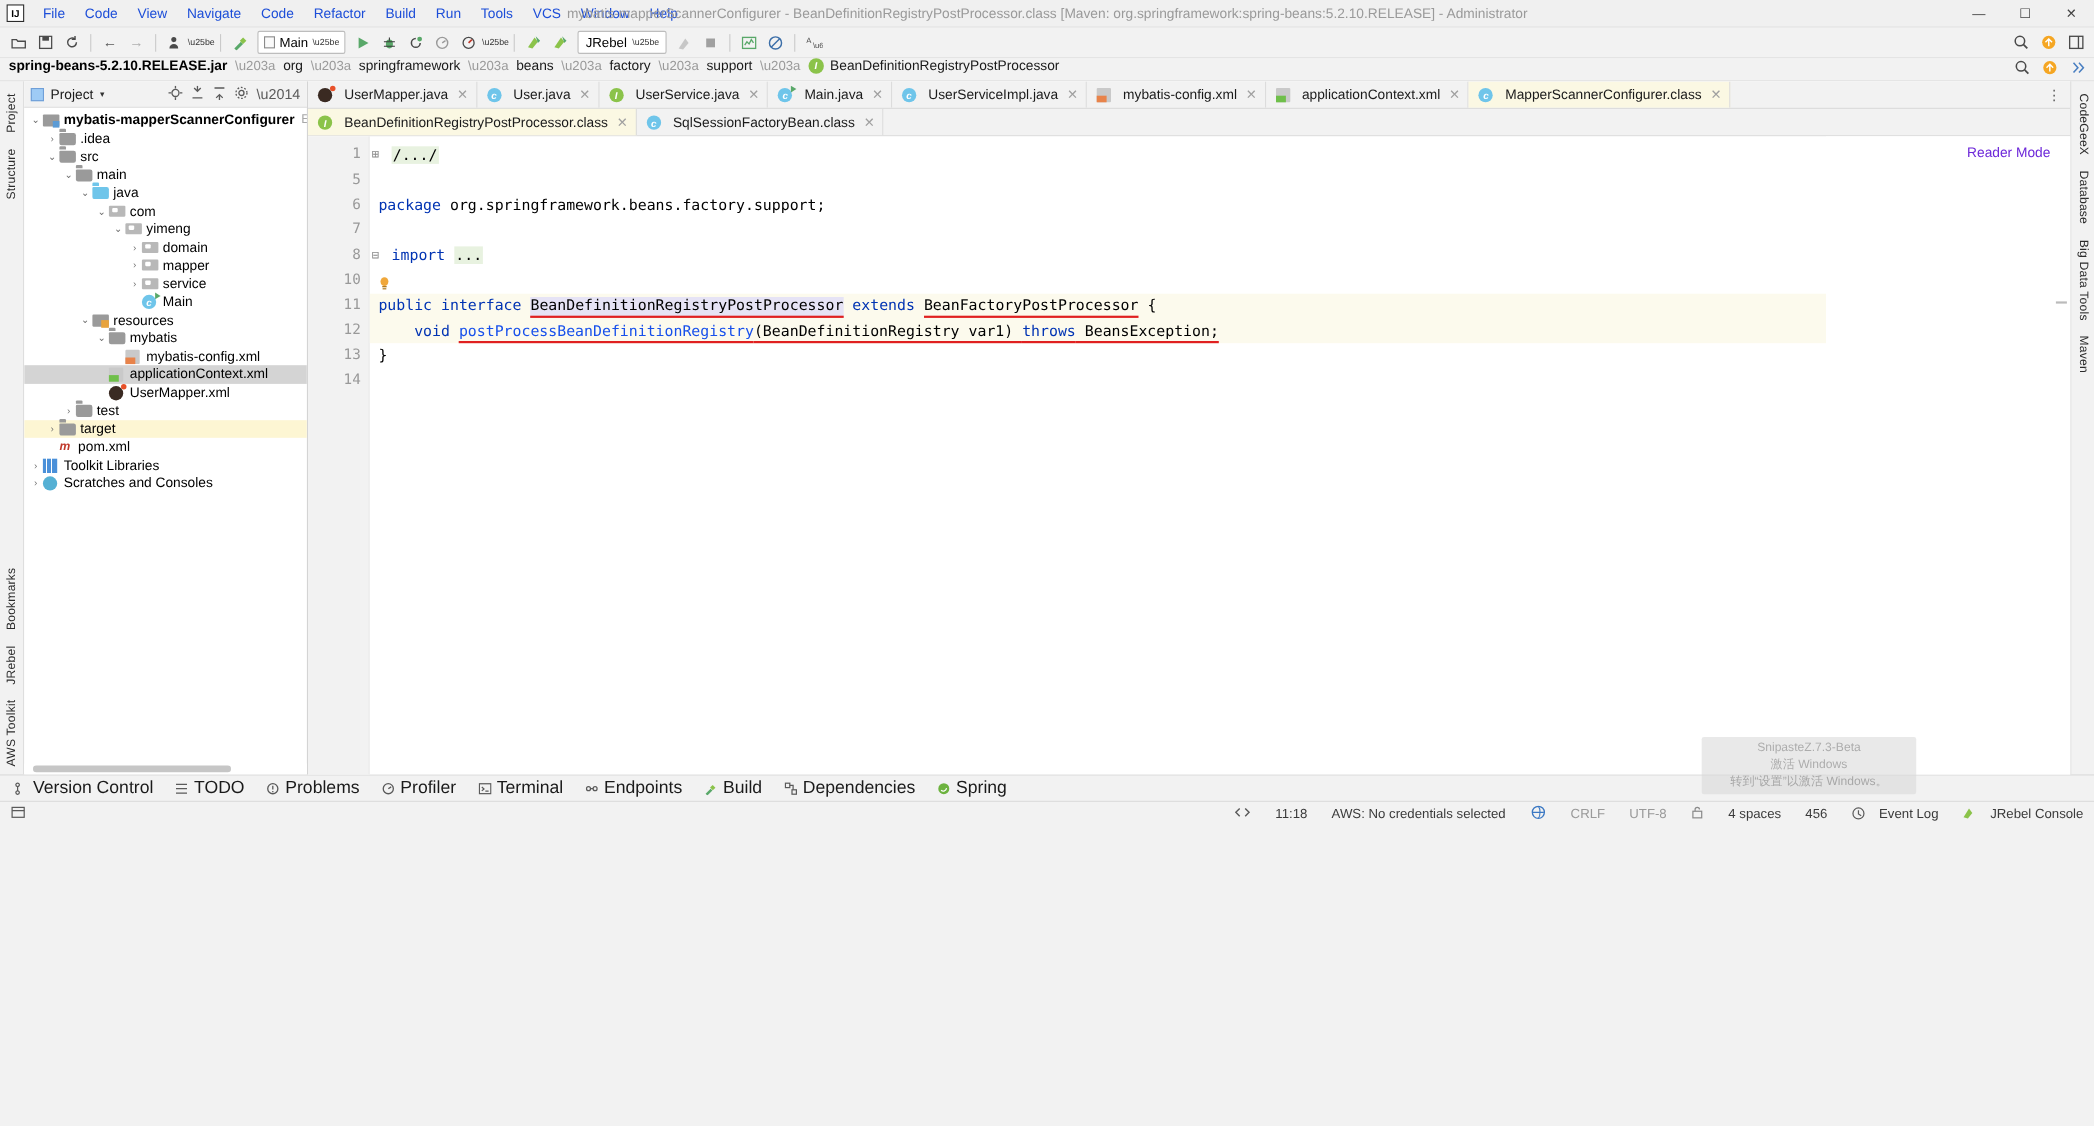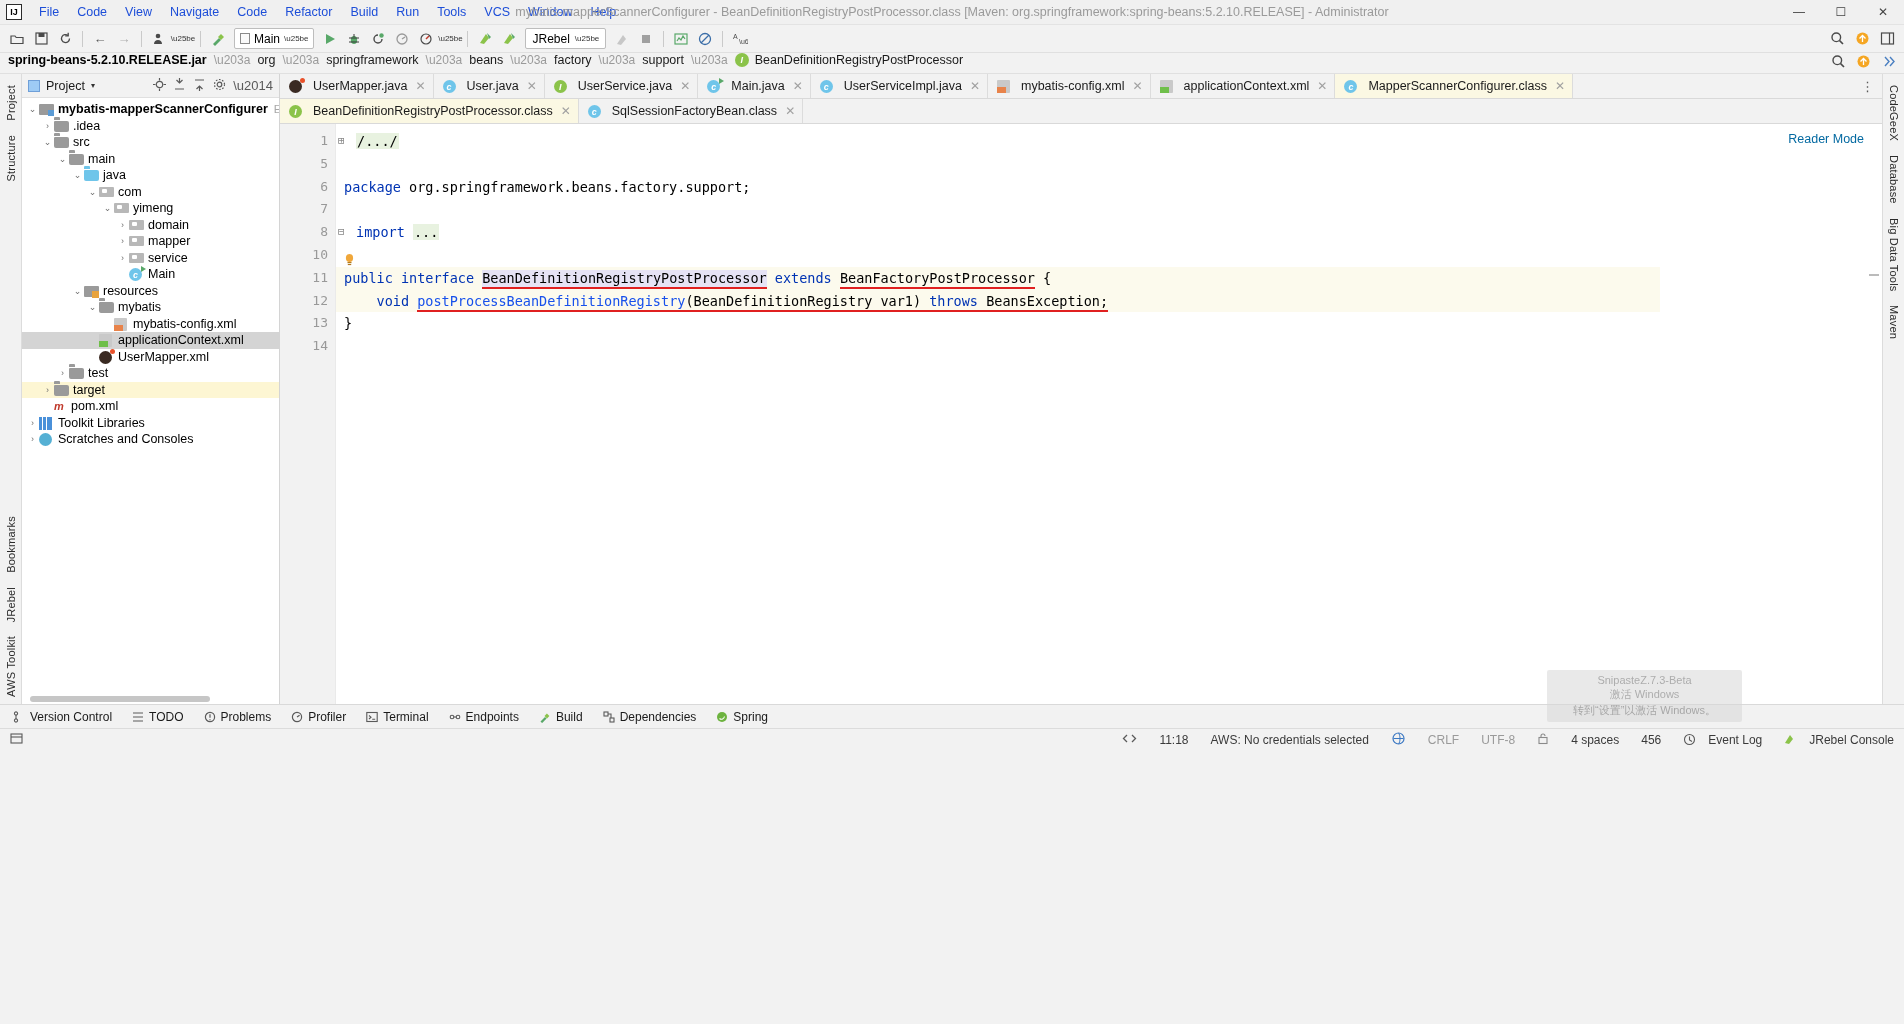--- a/index.html
+++ b/index.html
@@ -169,30 +169,30 @@
   }
   .cline { height: 22.8px; line-height: 22.8px; white-space: pre; padding-left: 8px; position: relative; }
   .cline.hl { background: #fcfaed; }
   .kw { color: #0033b3; font-weight: normal; }
   .fold { color: #8a8a8a; font-size: 11px; position:absolute; left:-10px; }
   .folded { background: #e8f2e0; color:#000; padding: 0 1px; }
   .ident-hl { background: #e6e3f5; }
   .red-underline { border-bottom: 2px solid #e02020; padding-bottom: 1px; }
   .method-name { color: #1750eb; }
   .bulb { width: 12px; height: 12px; }
-  .reader-mode { position: absolute; right: 18px; top: 8px; color: #0369a1; font-size: 12.5px; }
+  .reader-mode { position: absolute; right: 18px; top: 8px; color: #6d28d9; font-size: 12.5px; }
   .code-right-pane { width: 222px; flex: none; background: #fff; position: relative; }
   .code-scrollmark { position:absolute; right:3px; top:150px; width:10px; height:2px; background:#bbb;}
 
   
   .bottom-bar {
     height: 24px; background: #f2f2f2; display: flex; align-items: center;
     border-top: 1px solid #d9d9d9; flex: none; padding-left: 4px; gap: 2px;
   }
-  .bw { display: flex; align-items: center; gap: 5px; padding: 0 9px; font-size: 12px; color: #1a1a1a; height:100%;}
+  .bw { display: flex; align-items: center; gap: 5px; padding: 0 9px; font-size: 16px; color: #1a1a1a; height:100%;}
 
   
   .status-bar {
     height: 22px; background: #f2f2f2; display: flex; align-items: center;
     border-top: 1px solid #dcdcdc; flex: none; font-size: 12px; color: #3a3a3a; padding: 0 6px;
   }
   .sb-left { display: flex; align-items: center; gap: 6px; }
   .sb-right { margin-left: auto; display: flex; align-items: center; gap: 14px; }
   .sb-item { padding: 0 4px; cursor: default; }
   .dim { color: #9a9a9a; }

